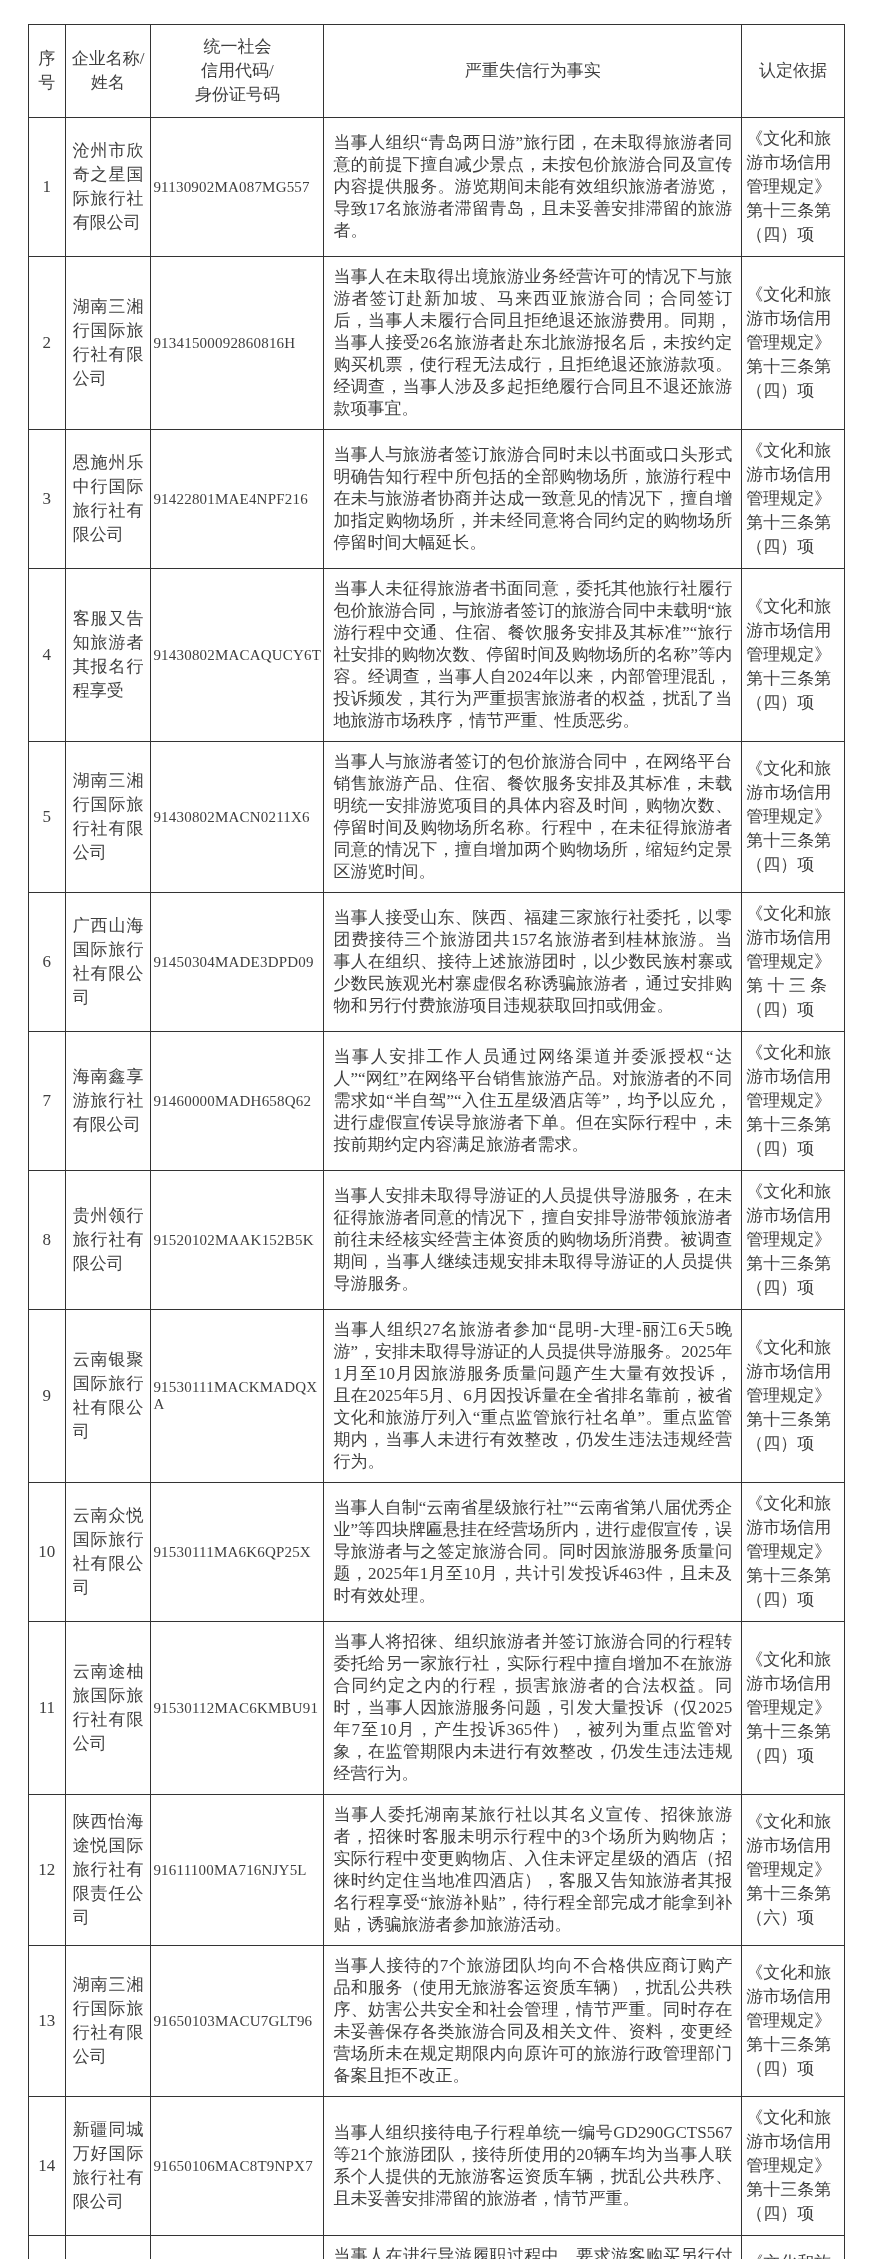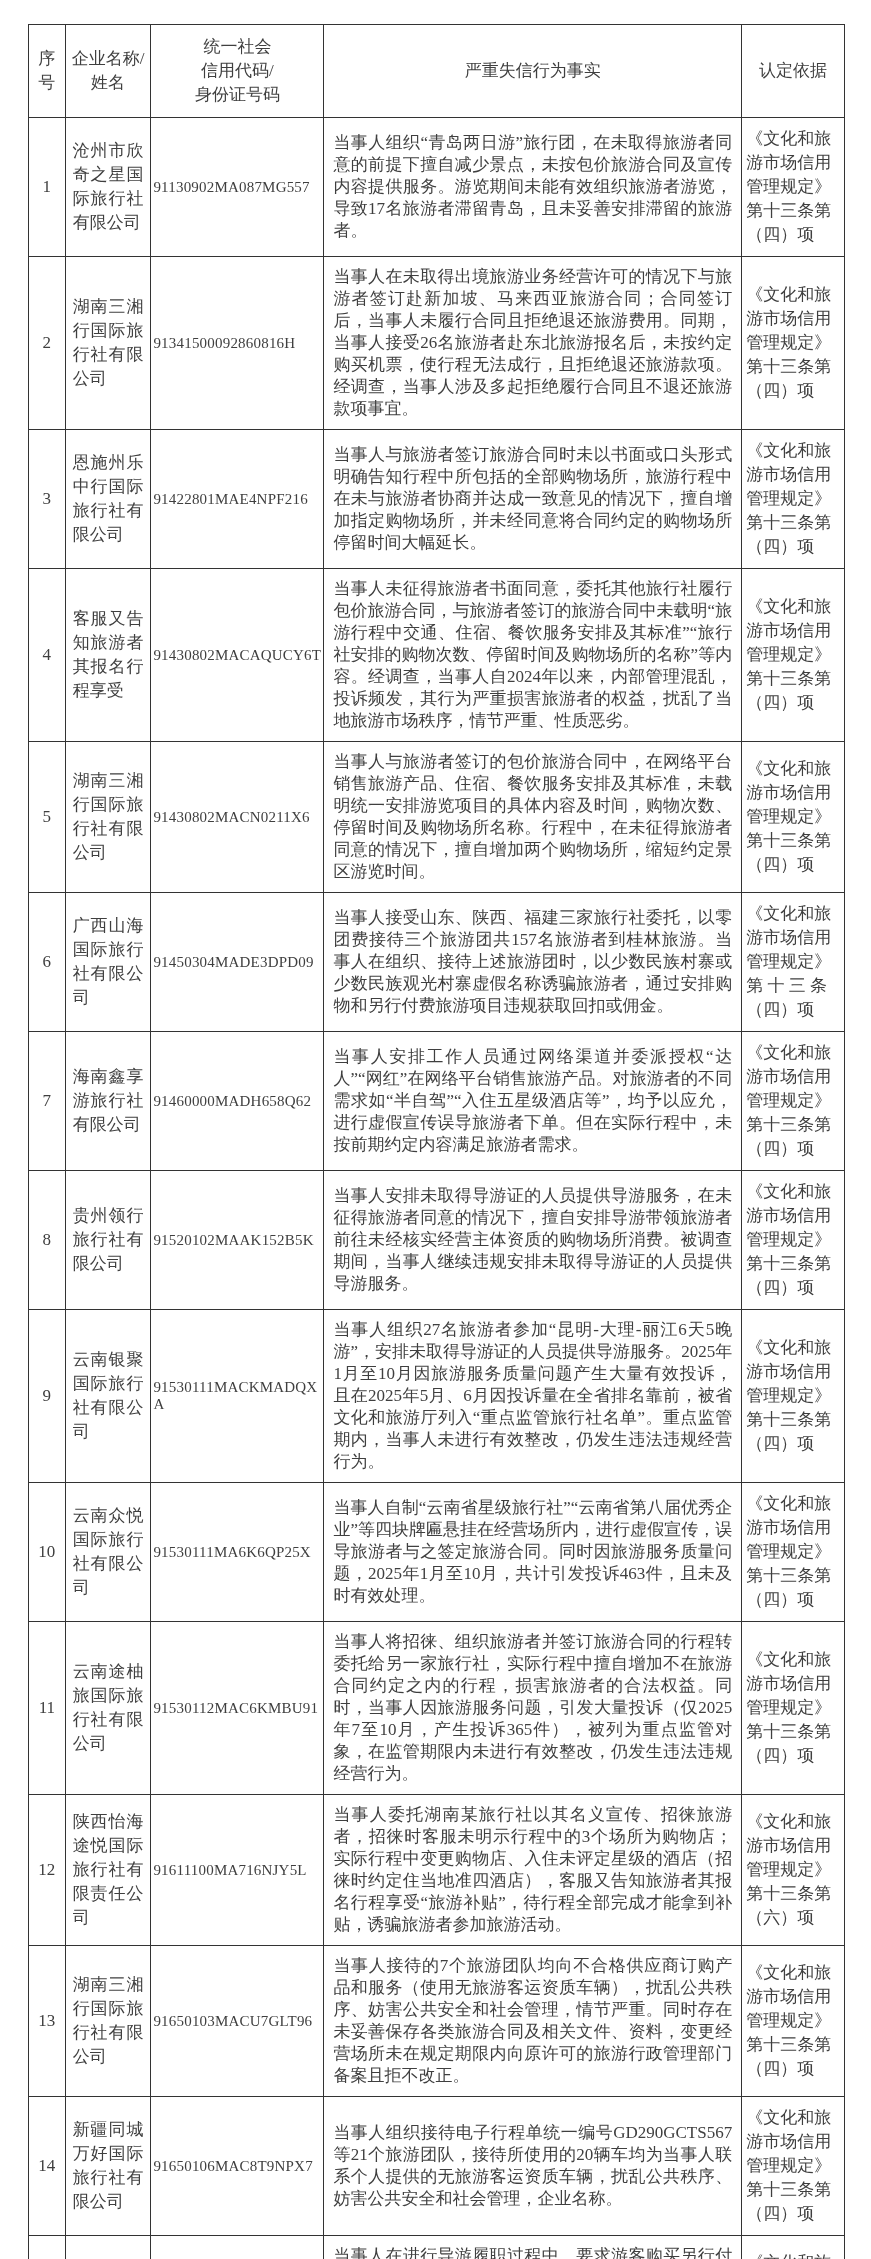--- a/index.html
+++ b/index.html
@@ -176,21 +176,21 @@
     <td class="c-no">13</td>
     <td class="c-name">湖南三湘行国际旅行社有限公司</td>
     <td class="c-code">91650103MACU7GLT96</td>
     <td class="c-fact">当事人接待的7个旅游团队均向不合格供应商订购产品和服务（使用无旅游客运资质车辆），扰乱公共秩序、妨害公共安全和社会管理，情节严重。同时存在未妥善保存各类旅游合同及相关文件、资料，变更经营场所未在规定期限内向原许可的旅游行政管理部门备案且拒不改正。</td>
     <td class="c-basis">《文化和旅游市场信用管理规定》第十三条第（四）项</td>
   </tr>
         <tr>
     <td class="c-no">14</td>
     <td class="c-name">新疆同城万好国际旅行社有限公司</td>
     <td class="c-code">91650106MAC8T9NPX7</td>
-    <td class="c-fact">当事人组织接待电子行程单统一编号GD290GCTS567等21个旅游团队，接待所使用的20辆车均为当事人联系个人提供的无旅游客运资质车辆，扰乱公共秩序、妨害公共安全和社会管理，企业名称。</td>
+    <td class="c-fact">当事人组织接待电子行程单统一编号GD290GCTS567等21个旅游团队，接待所使用的20辆车均为当事人联系个人提供的无旅游客运资质车辆，扰乱公共秩序、且未妥善安排滞留的旅游者，情节严重。</td>
     <td class="c-basis">《文化和旅游市场信用管理规定》第十三条第（四）项</td>
   </tr>
         <tr>
     <td class="c-no">15</td>
     <td class="c-name">赵*岩</td>
     <td class="c-code">110107********2121</td>
     <td class="c-fact">当事人在进行导游履职过程中，要求游客购买另行付费的自费项目，因游客不配合，将游客滞留在停车场拖延时间，并表示必须购买自费项目行程才能继续，在此期间，对一名表示反对的女游客实施了搂脖子、揪头发、连续击打头部的行为。该事件被多家媒体报道，造成严重不良社会影响。</td>
     <td class="c-basis">《文化和旅游市场信用管理规定》第十三条第（四）项</td>
   </tr>
       </tbody>

